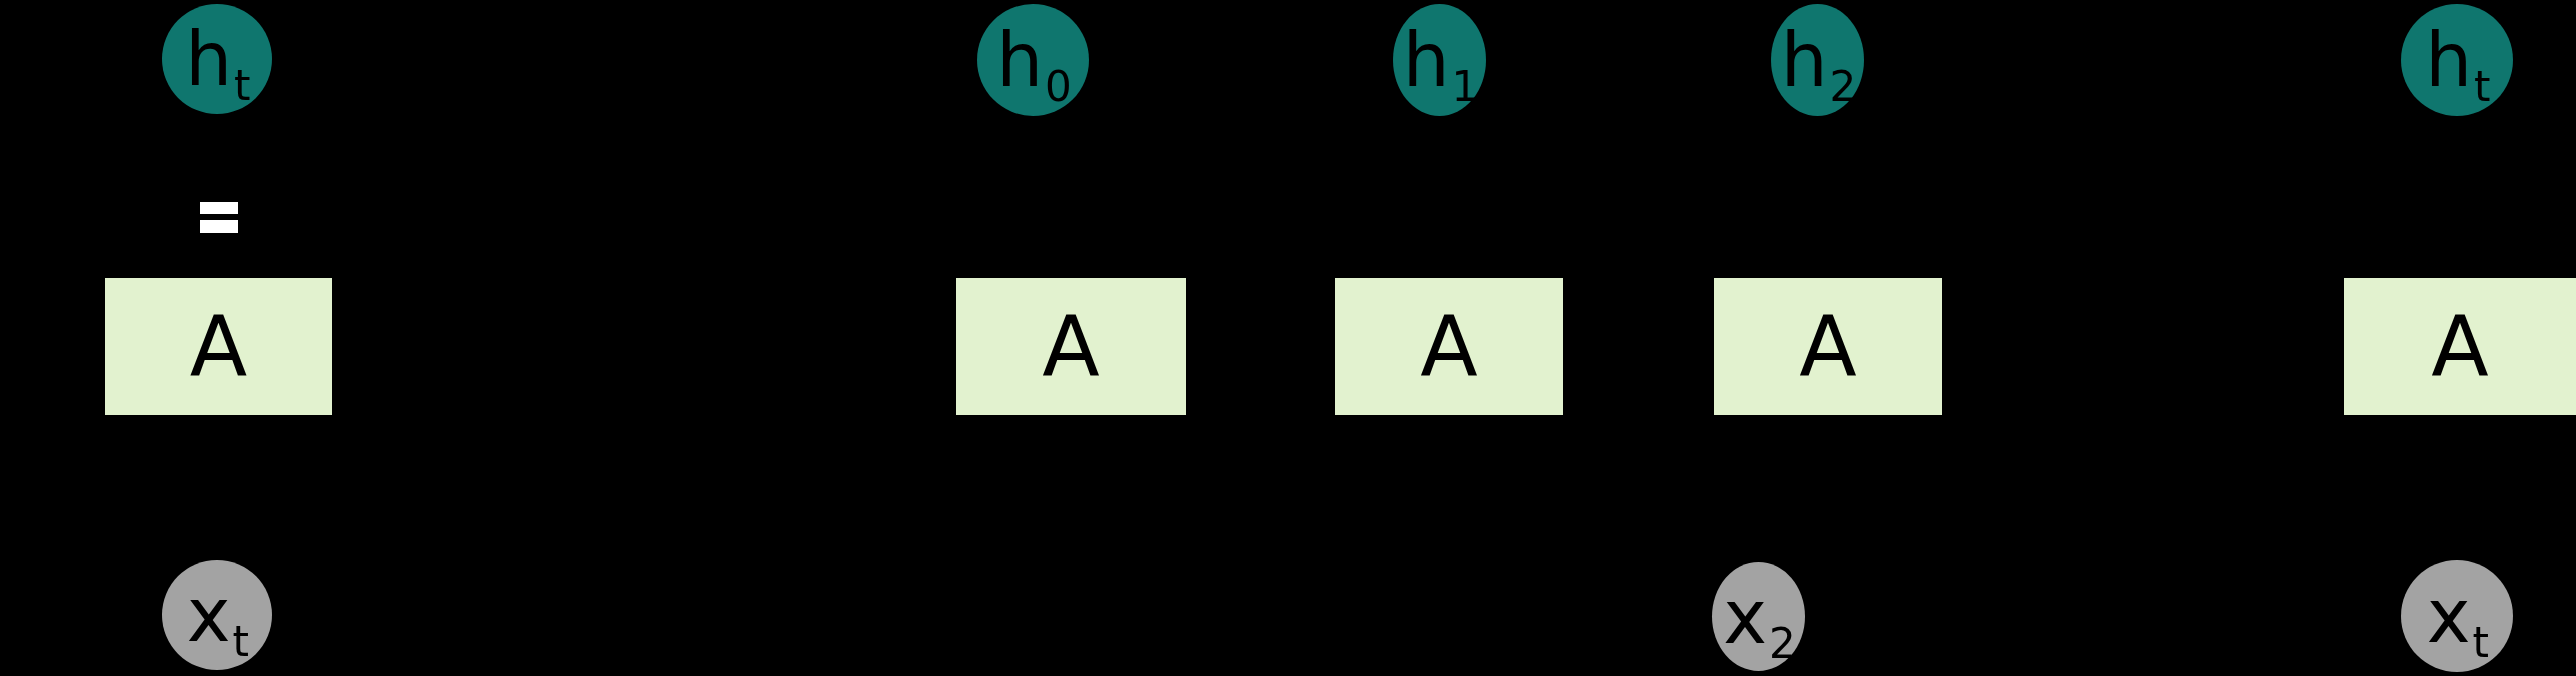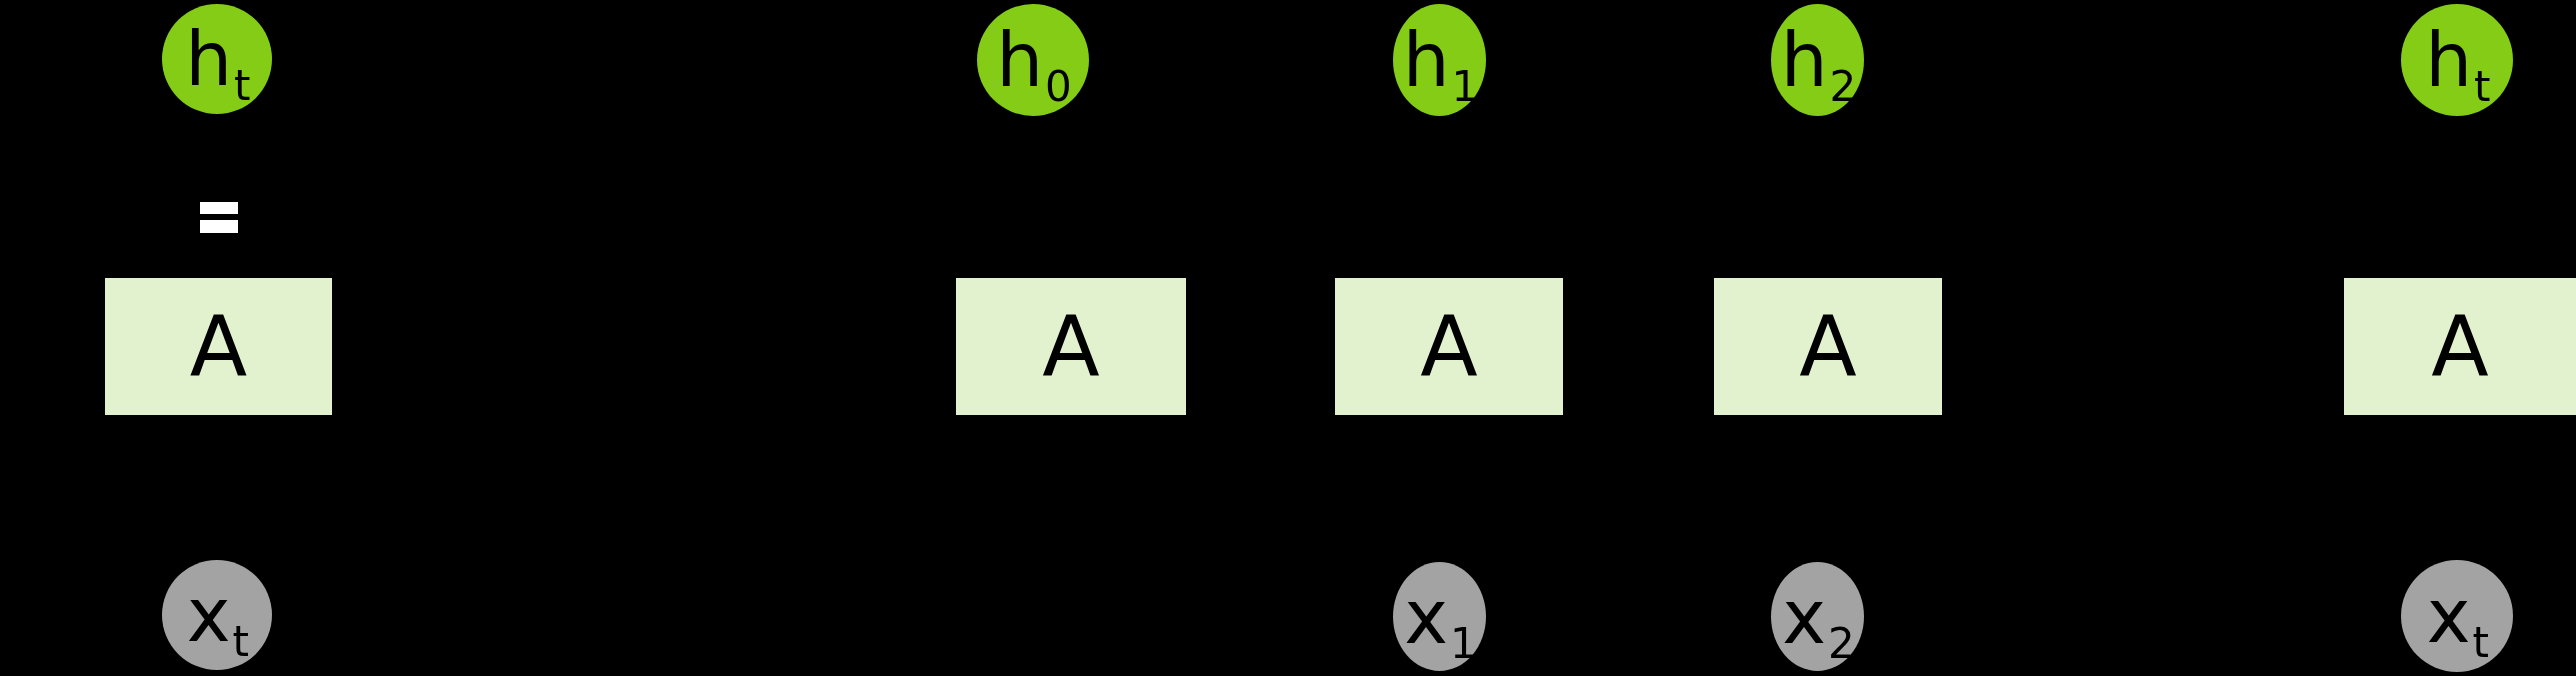--- a/index.html
+++ b/index.html
@@ -26,21 +26,21 @@
     color: #000000;
     line-height: 1;
     white-space: nowrap;
   }
 
   .ellipse-node {
     border-radius: 50%;
   }
 
   .hidden-node {
-    background: #84cc16;
+    background: #0f766e;
     text-align: right;
   }
 
   .input-node {
     background: #a3a3a3;
   }
 
   .cell-node {
     background: #e2f2cf;
   }
@@ -109,33 +109,30 @@
 
 
   <div class="node ellipse-node hidden-node" style="left:1393px; top:3.8px; width:93px; height:112px;">
     <span class="node-label"><span>h</span><span class="sub">1</span></span>
   </div>
 
   <div class="node cell-node" style="left:1335px; top:278px; width:228px; height:137px;">
     <span class="node-label">A</span>
   </div>
 
-  <div class="node ellipse-node input-node" style="left:1393px; top:562px; width:93px; height:109px;">
-    <span class="node-label"><span>x</span><span class="sub">1</span></span>
-  </div>
 
   <div class="node ellipse-node hidden-node" style="left:1771px; top:3.8px; width:93px; height:112px;">
     <span class="node-label"><span>h</span><span class="sub">2</span></span>
   </div>
 
   <div class="node cell-node" style="left:1714px; top:278px; width:228px; height:137px;">
     <span class="node-label">A</span>
   </div>
 
-  <div class="node ellipse-node input-node" style="left:1771px; top:562px; width:93px; height:109px;">
+  <div class="node ellipse-node input-node" style="left:1712px; top:562px; width:93px; height:109px;">
     <span class="node-label"><span>x</span><span class="sub">2</span></span>
   </div>
 
   <div class="node ellipse-node hidden-node" style="left:2401px; top:3.8px; width:112px; height:112px;">
     <span class="node-label"><span>h</span><span class="sub">t</span></span>
   </div>
 
   <div class="node cell-node" style="left:2344px; top:278px; width:232px; height:137px;">
     <span class="node-label">A</span>
   </div>

